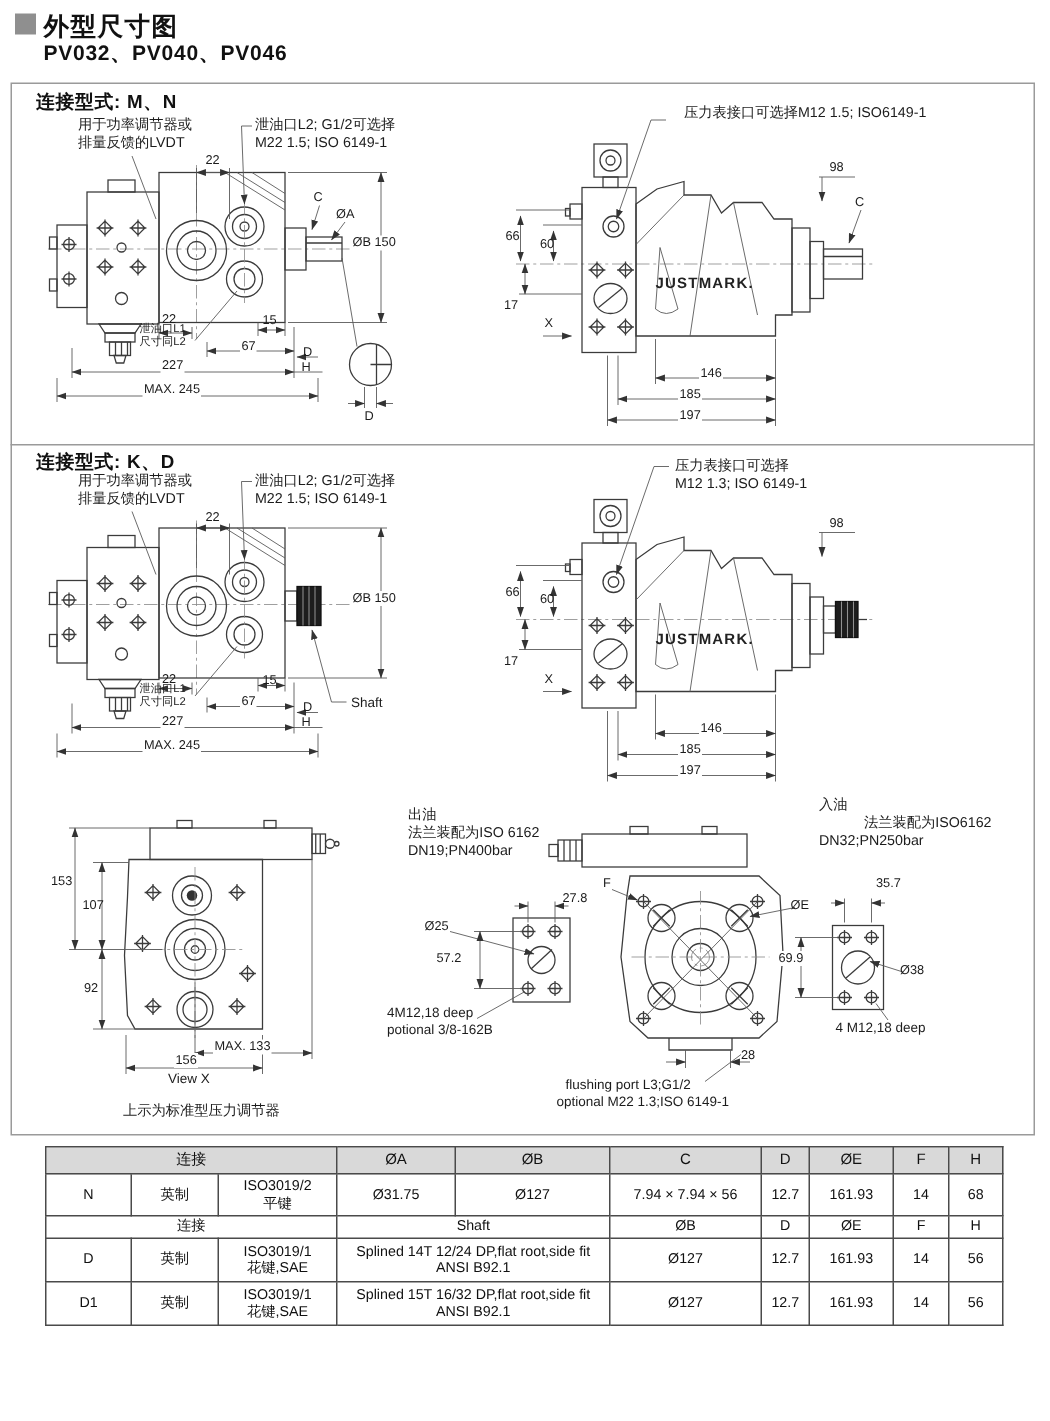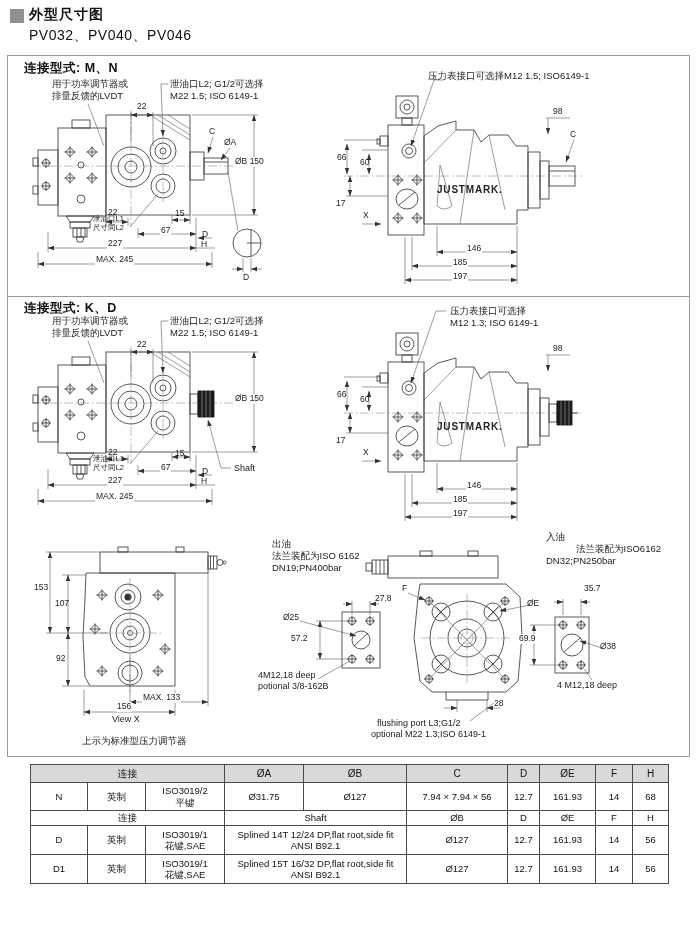--- a/index.html
+++ b/index.html
@@ -1,21 +1,21 @@
 <!DOCTYPE html>
 <html><head>
 <meta charset="utf-8">
 <style>
 *{margin:0;padding:0;box-sizing:border-box}
 html,body{width:700px;height:947px}
 body{position:relative;background:#fff;font-family:"Liberation Sans","DejaVu Sans",sans-serif;color:#111;overflow:hidden}
 .pagehead{position:absolute;left:10px;top:6px;display:flex;align-items:flex-start}
 .sq{width:14px;height:14px;background:#8f8f8f;margin-top:3px}
-.ptitle{font-size:14px;font-weight:bold;margin-left:5px;letter-spacing:1px}
-.psub{position:absolute;left:29px;top:27px;font-size:14px;font-weight:normal;letter-spacing:.5px}
+.ptitle{font-size:17px;font-weight:bold;margin-left:5px;letter-spacing:1px}
+.psub{position:absolute;left:29px;top:27px;font-size:14px;font-weight:bold;letter-spacing:.5px}
 .cbox{position:absolute;left:7px;top:55px;width:683px;height:702px;border:1px solid #9a9a9a;background:#fff}
 .divider{position:absolute;left:7px;top:296px;width:683px;height:1px;background:#9a9a9a}
 .sect{position:absolute;font-size:12.5px;font-weight:bold;letter-spacing:.5px;white-space:nowrap}
 .lbl{position:absolute;font-size:8.5px;line-height:1.15;color:#1c1c1c;white-space:pre}
 .note{font-size:9.5px}
 .s9{font-size:9px}
 .sm{font-size:7.5px}
 .bg{background:#fff;padding:0 1px}
 .brand{font-size:10px;font-weight:bold;letter-spacing:.8px;color:#222}
 svg.art{position:absolute;left:0;top:0}
@@ -370,21 +370,21 @@
 <span class="lbl" style="left:108px;top:208px">22</span>
 <span class="lbl sm" style="left:93px;top:215px">泄油口L1</span>
 <span class="lbl sm" style="left:93px;top:224px">尺寸同L2</span>
 <span class="lbl" style="left:175px;top:209px">15</span>
 <span class="lbl bg" style="left:160px;top:226px">67</span>
 <span class="lbl" style="left:202px;top:230px">D</span>
 <span class="lbl bg" style="left:107px;top:239px">227</span>
 <span class="lbl" style="left:201px;top:240px">H</span>
 <span class="lbl bg" style="left:95px;top:255px">MAX. 245</span>
 <span class="lbl" style="left:243px;top:273px">D</span>
-<span class="lbl note" style="left:428px;top:71px">压力表接口可选择M12 1.5; ISO6149-1</span>
+<span class="lbl note" style="left:456px;top:71px">压力表接口可选择M12 1.5; ISO6149-1</span>
 <span class="lbl" style="left:553px;top:107px">98</span>
 <span class="lbl" style="left:570px;top:130px">C</span>
 <span class="lbl" style="left:337px;top:153px">66</span>
 <span class="lbl" style="left:360px;top:158px">60</span>
 <span class="lbl" style="left:336px;top:199px">17</span>
 <span class="lbl" style="left:363px;top:211px">X</span>
 <span class="lbl brand" style="left:437px;top:184px">JUSTMARK.</span>
 <span class="lbl bg" style="left:466px;top:244px">146</span>
 <span class="lbl bg" style="left:452px;top:258px">185</span>
 <span class="lbl bg" style="left:452px;top:272px">197</span>

